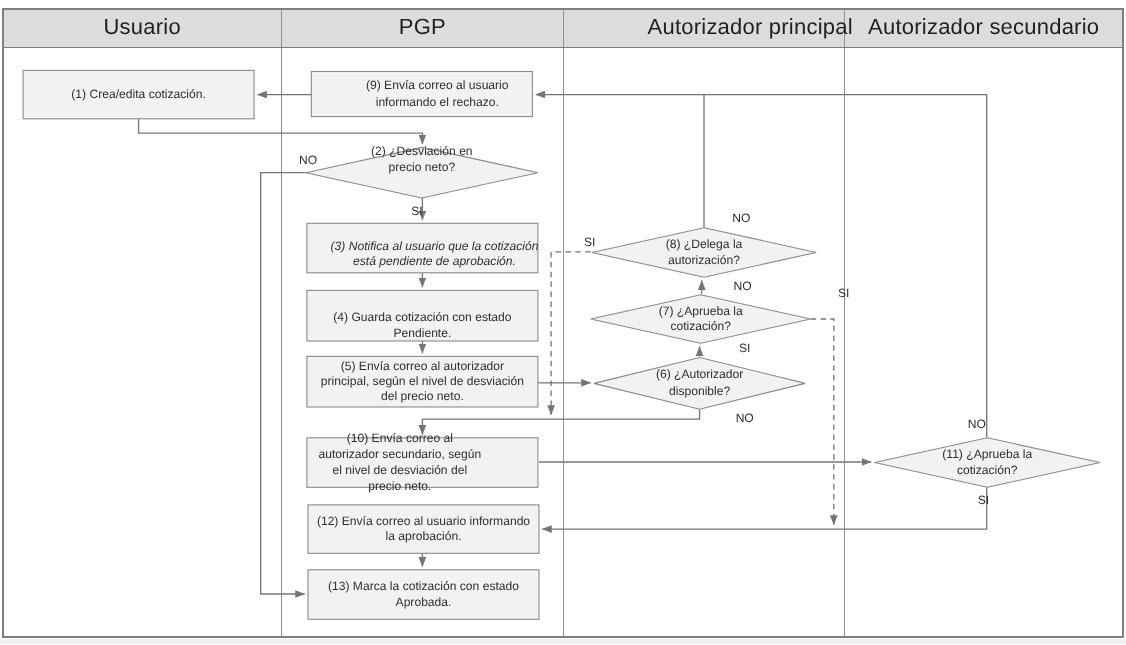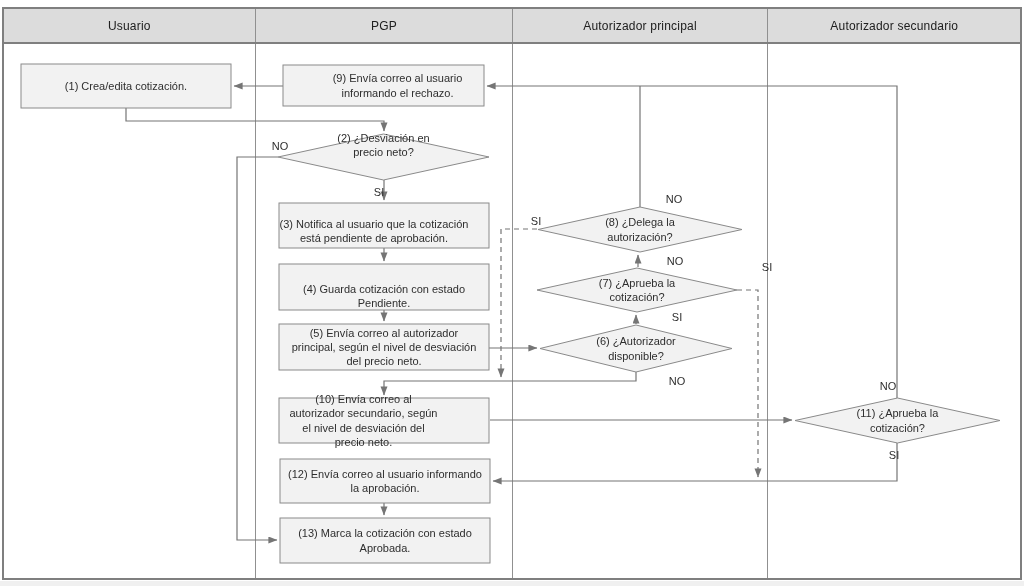--- a/index.html
+++ b/index.html
@@ -1,21 +1,21 @@
 <!DOCTYPE html>
 <html><head>
 <meta charset="utf-8">
 <style>
   html,body { margin:0; padding:0; background:#ffffff; }
   body { font-family:"Liberation Sans", sans-serif; }
   #stage { position:relative; width:1024px; height:586px; background:#ffffff; overflow:hidden; }
   #diagram-svg { position:absolute; left:0; top:0; }
   .lane-title {
     position:absolute; display:flex; align-items:center; justify-content:center;
-    font-size:12px; color:#202020; letter-spacing:.2px;
+    font-size:20px; color:#202020; letter-spacing:.2px;
   }
   .node-text {
     position:absolute; display:flex; align-items:center; justify-content:center;
     text-align:center; font-size:11px; line-height:1.3; color:#2e2e2e;
     box-sizing:border-box;
   }
   .node-text.rect { padding:2px 8px; }
   .flow-label {
     position:absolute; transform:translate(-50%,-50%);
     font-size:11px; color:#2e2e2e; background:transparent; white-space:nowrap;margin-left:17px;
@@ -65,26 +65,26 @@
       <polygon points="636,325 732,348.5 636,372 540,348.5" fill="#f2f2f2" stroke="#8a8a8a" stroke-width="1"></polygon>
       <rect x="279" y="398" width="210" height="45" fill="#f2f2f2" stroke="#8a8a8a" stroke-width="1"></rect>
       <polygon points="897.5,398 1000,420.5 897.5,443 795,420.5" fill="#f2f2f2" stroke="#8a8a8a" stroke-width="1"></polygon>
       <rect x="280" y="459" width="210" height="44" fill="#f2f2f2" stroke="#8a8a8a" stroke-width="1"></rect>
       <rect x="280" y="518" width="210" height="45" fill="#f2f2f2" stroke="#8a8a8a" stroke-width="1"></rect>
       <rect x="3" y="8" width="1018" height="571" fill="none" stroke="#7f7f7f" stroke-width="1.5" shape-rendering="crispEdges"></rect>
     </svg>
   <div class="bottom-strip"></div>
 <div class="lane-title" style="left: 3px; top: 8px; width: 252.5px; height: 35px;">Usuario</div>
     <div class="lane-title" style="left: 255.5px; top: 8px; width: 257px; height: 35px;">PGP</div>
-    <div class="lane-title" style="left: 512.5px; top: 8px; width: 255px; height: 35px;">Autorizador principal</div>
+    <div class="lane-title" style="left: 512.5px; top: 8px; width: 255px; height: 35px; padding-left: 42px;">Autorizador principal</div>
     <div class="lane-title" style="left: 767.5px; top: 8px; width: 253.5px; height: 35px;">Autorizador secundario</div>
     <div class="node-text rect" style="left: 21px; top: 64px; width: 210px; height: 44px;">(1) Crea/edita cotización.</div>
     <div class="node-text rect" style="left: 283px; top: 65px; width: 201px; height: 41px; padding-left: 36px;">(9) Envía correo al usuario informando el rechazo.</div>
     <div class="node-text" style="left: 328.64px; top: 122px; width: 109.72px; height: 46px;">(2) ¿Desviación en precio neto?</div>
-    <div class="node-text rect" style="left: 269px; top: 203px; width: 210px; height: 56px;">(3) Notifica al usuario que la cotización está pendiente de aprobación.</div>
+    <div class="node-text rect" style="left: 290px; top: 203px; width: 210px; height: 56px; font-style: italic;">(3) Notifica al usuario que la cotización está pendiente de aprobación.</div>
     <div class="node-text rect" style="left: 279px; top: 264px; width: 210px; height: 64px;">(4) Guarda cotización con estado Pendiente.</div>
     <div class="node-text rect" style="left: 279px; top: 324px; width: 210px; height: 46px;">(5) Envía correo al autorizador principal, según el nivel de desviación del precio neto.</div>
     <div class="node-text" style="left: 586.96px; top: 207px; width: 106.08px; height: 45px;">(8) ¿Delega la autorización?</div>
     <div class="node-text" style="left: 585px; top: 268px; width: 104px; height: 44px;">(7) ¿Aprueba la cotización?</div>
     <div class="node-text" style="left: 586.08px; top: 325px; width: 99.84px; height: 47px;">(6) ¿Autorizador disponible?</div>
     <div class="node-text rect" style="left: 279px; top: 398px; width: 169px; height: 45px;">(10) Envía correo al autorizador secundario, según el nivel de desviación del precio neto.</div>
     <div class="node-text" style="left: 844.2px; top: 398px; width: 106.6px; height: 45px;">(11) ¿Aprueba la cotización?</div>
     <div class="node-text rect" style="left: 280px; top: 459px; width: 210px; height: 44px;">(12) Envía correo al usuario informando la aprobación.</div>
     <div class="node-text rect" style="left: 280px; top: 518px; width: 210px; height: 45px;">(13) Marca la cotización con estado Aprobada.</div>
     <div class="flow-label" style="left: 263px; top: 146px;">NO</div>

